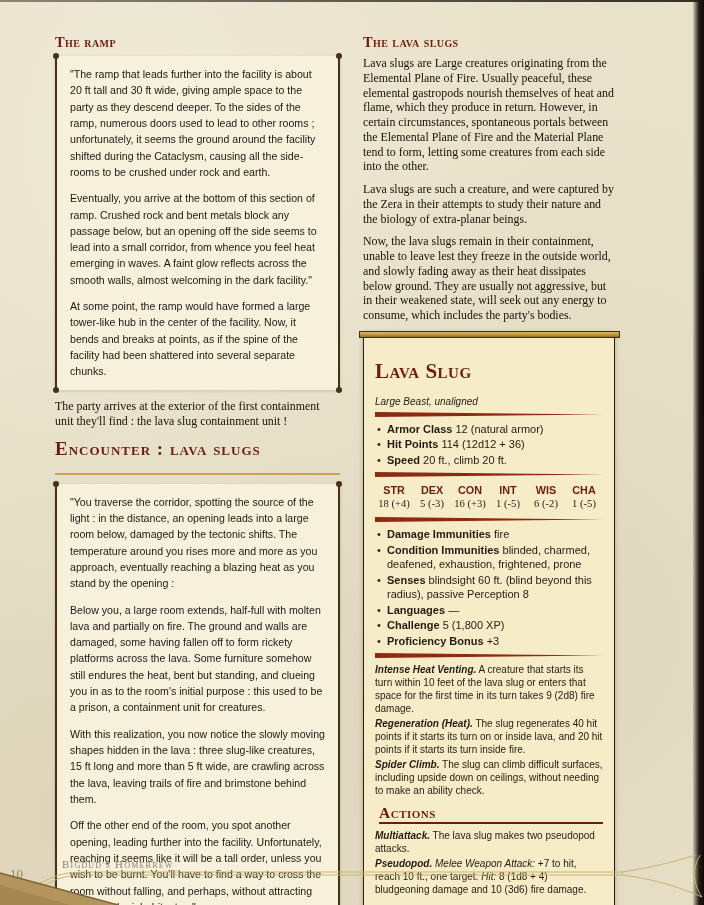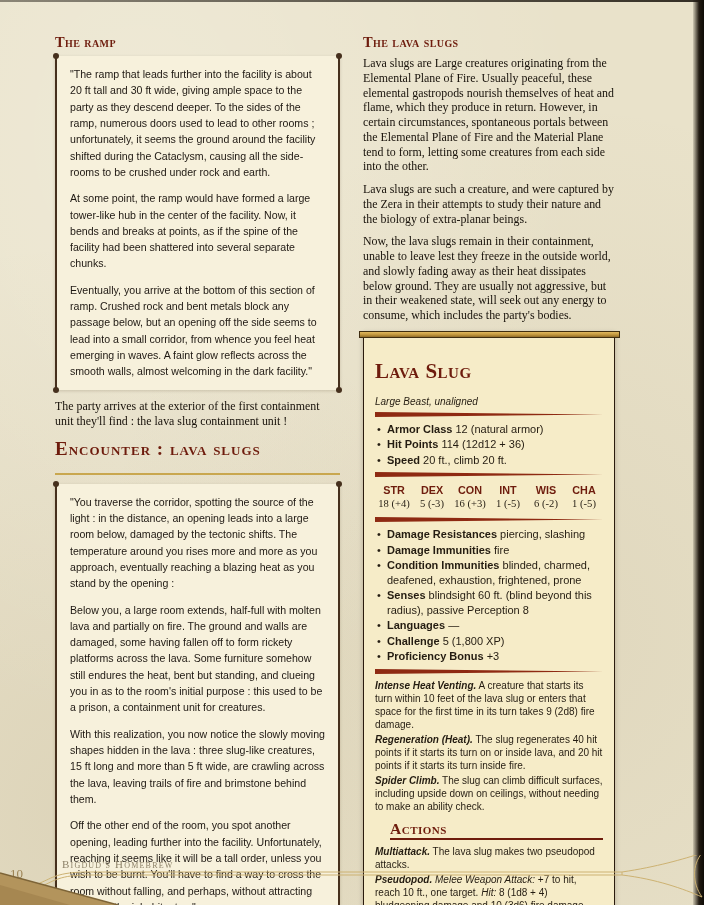--- a/index.html
+++ b/index.html
@@ -132,21 +132,21 @@
   .trait .t-name { font-weight:bold; font-style:italic; }
   .trait .t-ital { font-style:italic; }
   .sb-actions-title {
     font-family:"Liberation Serif", serif;
     font-variant:small-caps;
     font-weight:bold;
     font-size:15.5px;
     letter-spacing:.5px;
     color:#6e1c0d;
     border-bottom:2px solid #6e1c0d;
-    margin:7px 0 5px 15px;
+    margin:7px 0 5px 4px;
     padding-bottom:0px;
   }
 
   
   .footer-flourish { position:absolute; left:0; top:855px; width:704px; height:50px; }
   .footer-brand {
     position:absolute; left:62px; top:858px;
     font-family:Liberation Serif, serif;
     font-variant:small-caps;
     font-size:11px;
@@ -168,22 +168,22 @@
 
 <div class="col col-left">
   <div class="h-small">The ramp</div>
 
   <div class="read-aloud">
     <span class="dot tl"></span>
     <span class="dot tr"></span>
     <span class="dot bl"></span>
     <span class="dot br"></span>
     <p>"The ramp that leads further into the facility is about 20 ft tall and 30 ft wide, giving ample space to the party as they descend deeper. To the sides of the ramp, numerous doors used to lead to other rooms ; unfortunately, it seems the ground around the facility shifted during the Cataclysm, causing all the side-rooms to be crushed under rock and earth.</p>
+    <p>Eventually, you arrive at the bottom of this section of ramp. Crushed rock and bent metals block any passage below, but an opening off the side seems to lead into a small corridor, from whence you feel heat emerging in waves. A faint glow reflects across the smooth walls, almost welcoming in the dark facility."</p>
     <p>At some point, the ramp would have formed a large tower-like hub in the center of the facility. Now, it bends and breaks at points, as if the spine of the facility had been shattered into several separate chunks.</p>
-    <p>Eventually, you arrive at the bottom of this section of ramp. Crushed rock and bent metals block any passage below, but an opening off the side seems to lead into a small corridor, from whence you feel heat emerging in waves. A faint glow reflects across the smooth walls, almost welcoming in the dark facility."</p>
   </div>
 
   <p class="intro-p">The party arrives at the exterior of the first containment unit they'll find : the lava slug containment unit !</p>
 
   <div class="h-large">Encounter : lava slugs</div>
 
   <div class="read-aloud">
     <span class="dot tl"></span>
     <span class="dot tr"></span>
 
@@ -245,21 +245,20 @@
             <div class="ab-name">CHA</div>
             <div class="ab-score">1 (-5)</div>
           </div>
       </div>
 
       <svg class="rule" viewBox="0 0 100 5" preserveAspectRatio="none">
           <polygon points="0,0 100,2.5 0,5" fill="#8e2a12"></polygon>
         </svg>
 
       <ul class="sb-list">
-        <li><b>Damage Resistances</b><span> piercing, slashing</span></li>
         <li><b>Damage Immunities</b><span> fire</span></li>
         <li><b>Condition Immunities</b><span> blinded, charmed, deafened, exhaustion, frightened, prone</span></li>
         <li><b>Senses</b><span> blindsight 60 ft. (blind beyond this radius), passive Perception 8</span></li>
         <li><b>Languages</b><span> —</span></li>
         <li><b>Challenge</b><span> 5 (1,800 XP)</span></li>
         <li><b>Proficiency Bonus</b><span> +3</span></li>
       </ul>
 
       <svg class="rule" viewBox="0 0 100 5" preserveAspectRatio="none">
           <polygon points="0,0 100,2.5 0,5" fill="#8e2a12"></polygon>

